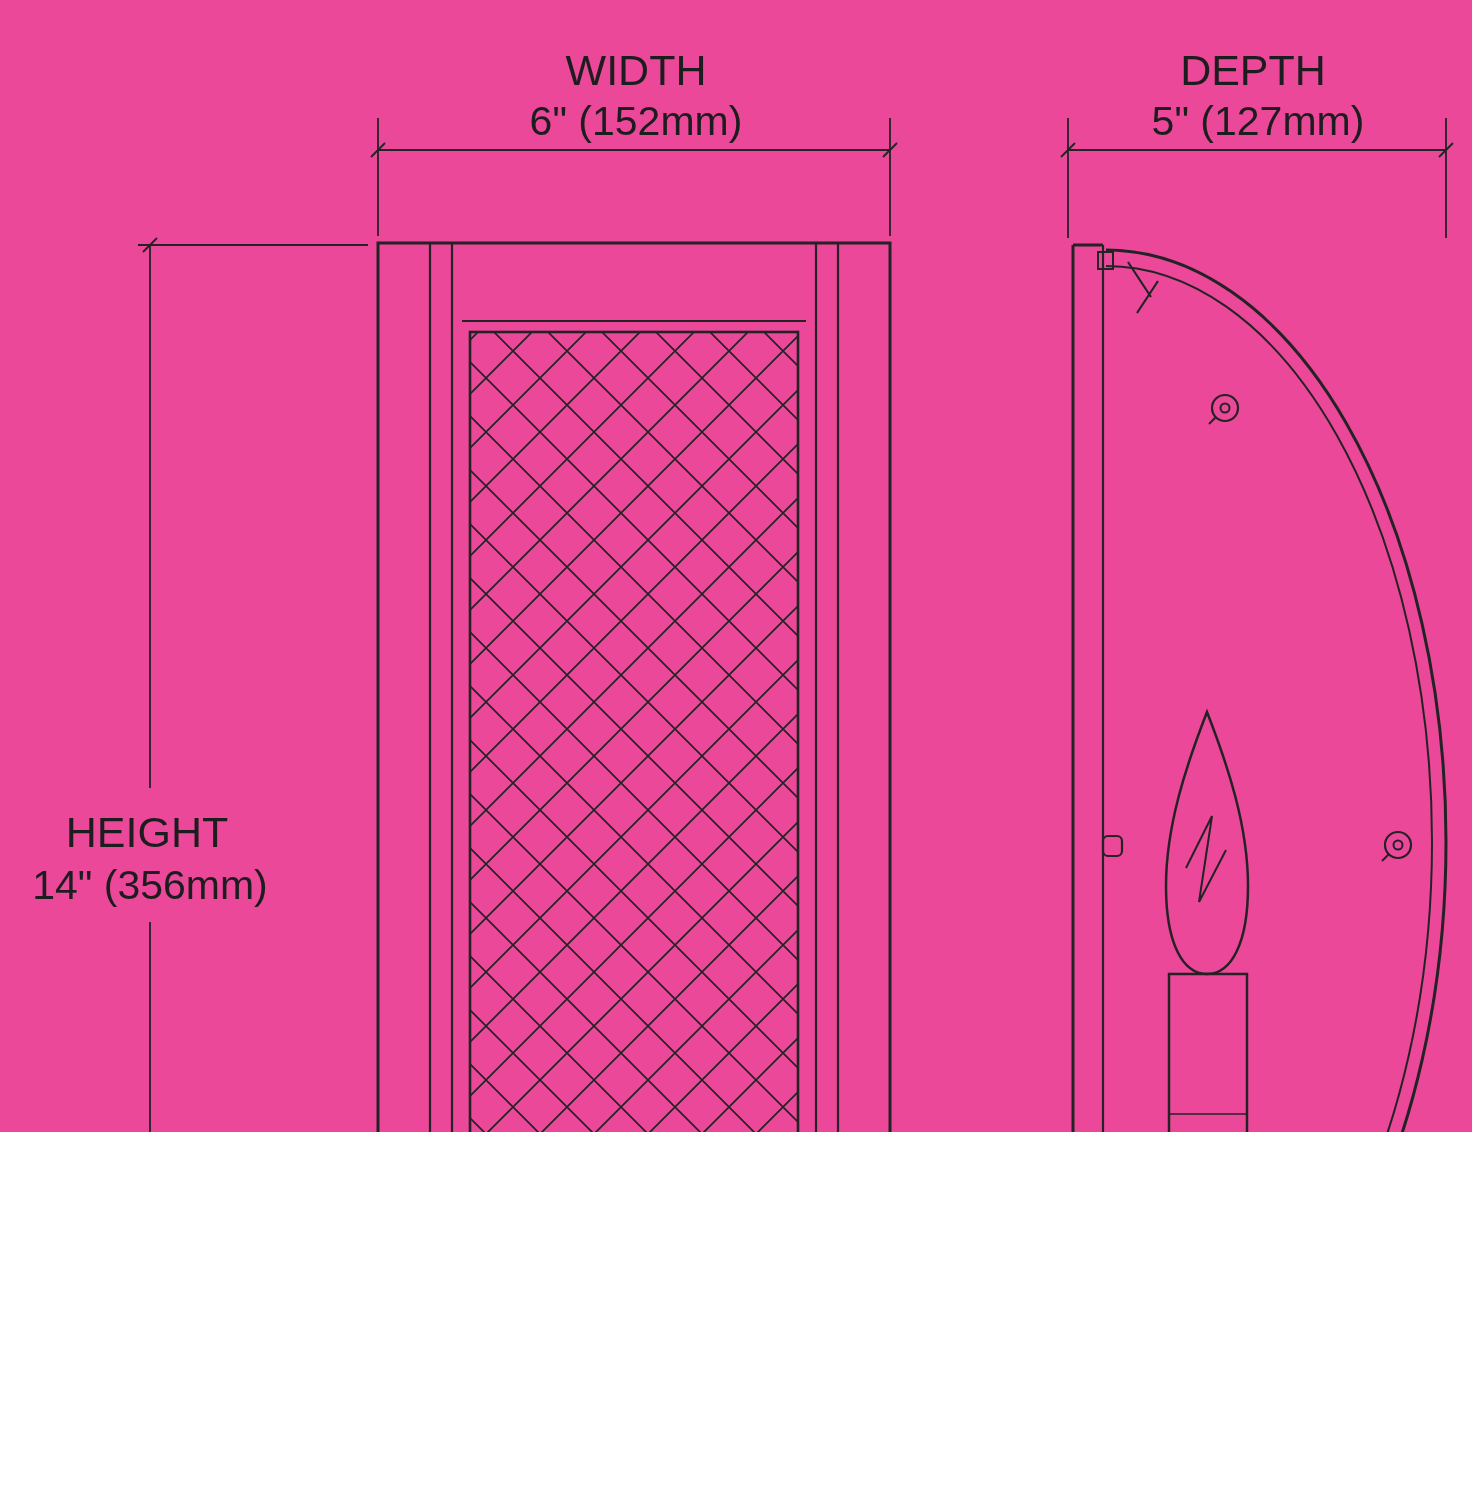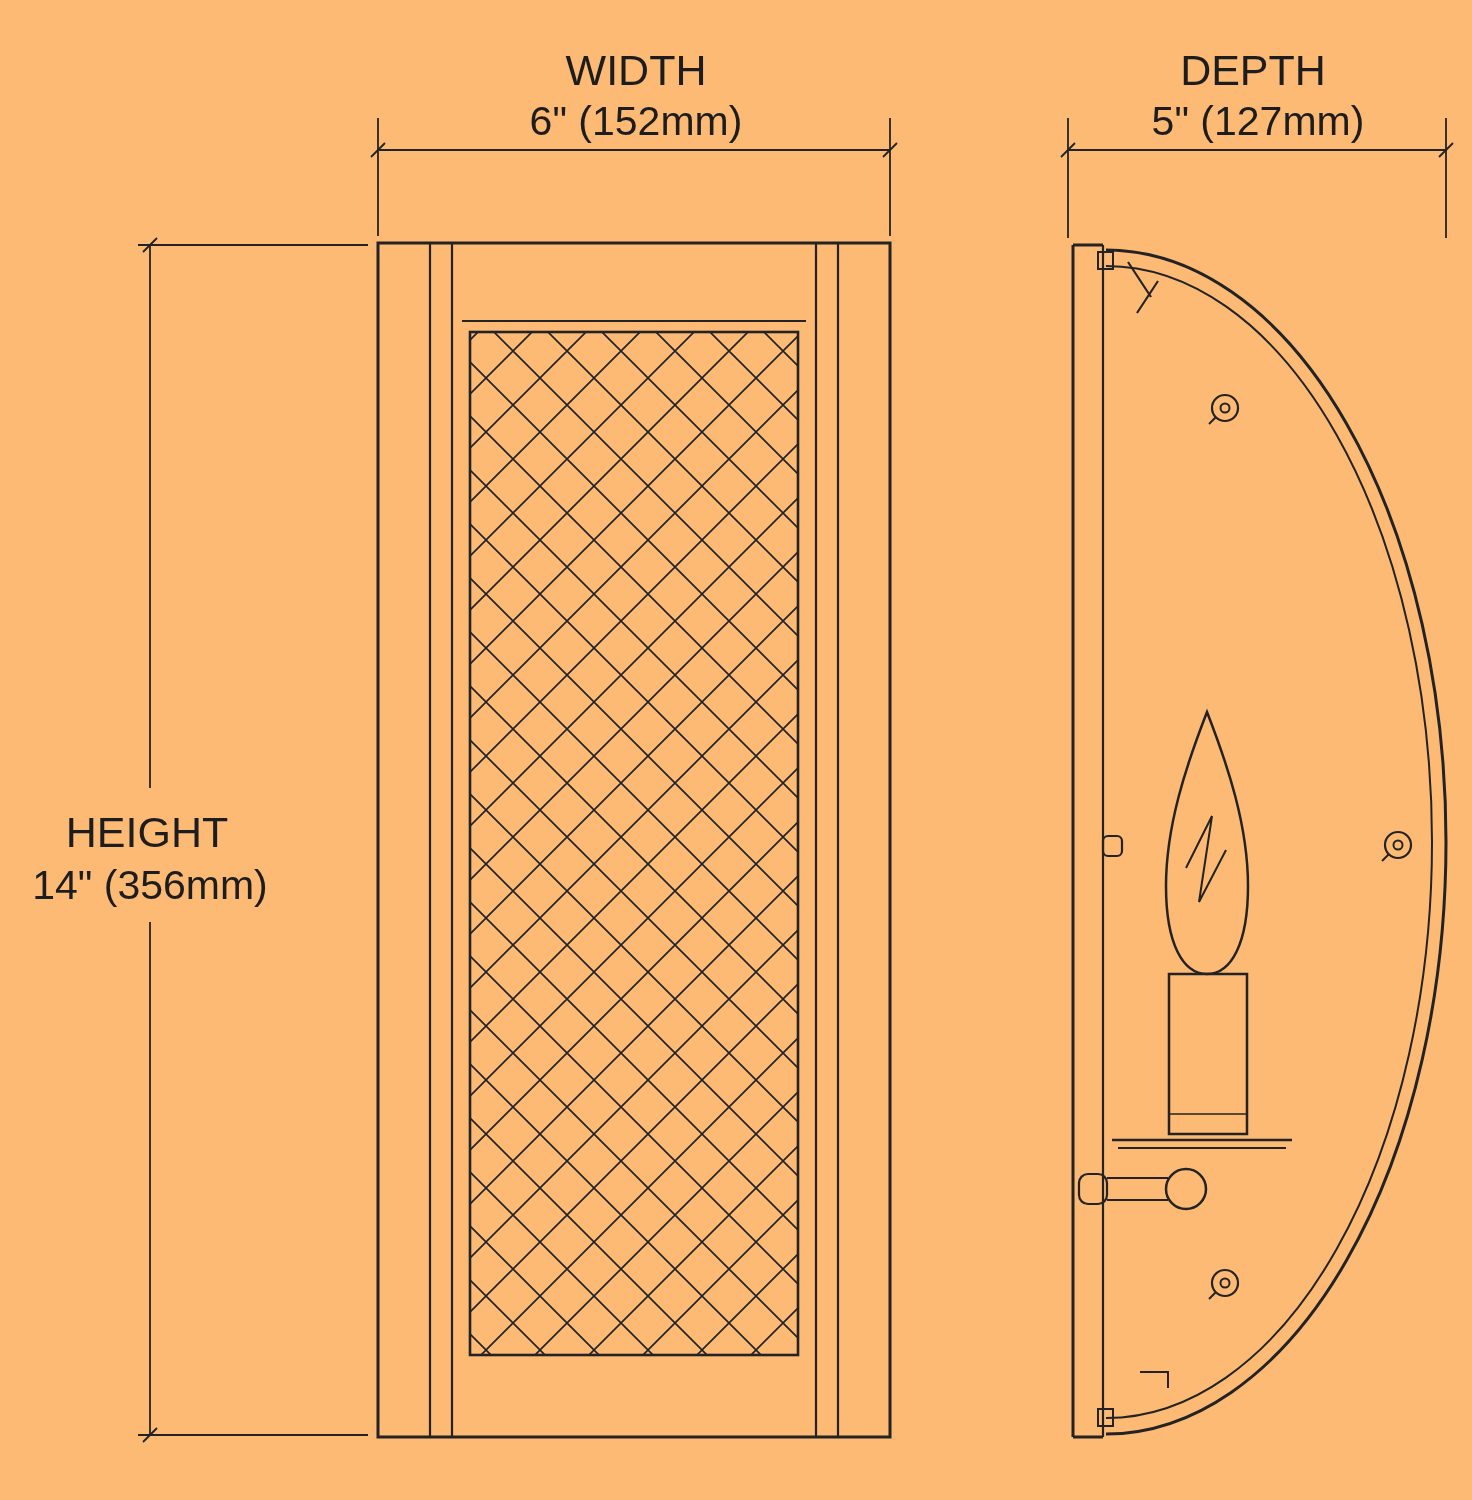--- a/index.html
+++ b/index.html
@@ -3,22 +3,22 @@
 <meta charset="utf-8">
 <style>
   html, body {
     margin: 0;
     padding: 0;
     background: #ffffff;
   }
   .canvas {
     position: relative;
     width: 1472px;
-    height: 1500px;
-    background: #fdba74;
+    height: 1132px;
+    background: #ec4899;
     overflow: hidden;
     font-family: "Liberation Sans", sans-serif;
   }
   svg {
     display: block;
   }
   .dim-text {
     font-family: "Liberation Sans", sans-serif;
     fill: #1d1d1f;
   }

